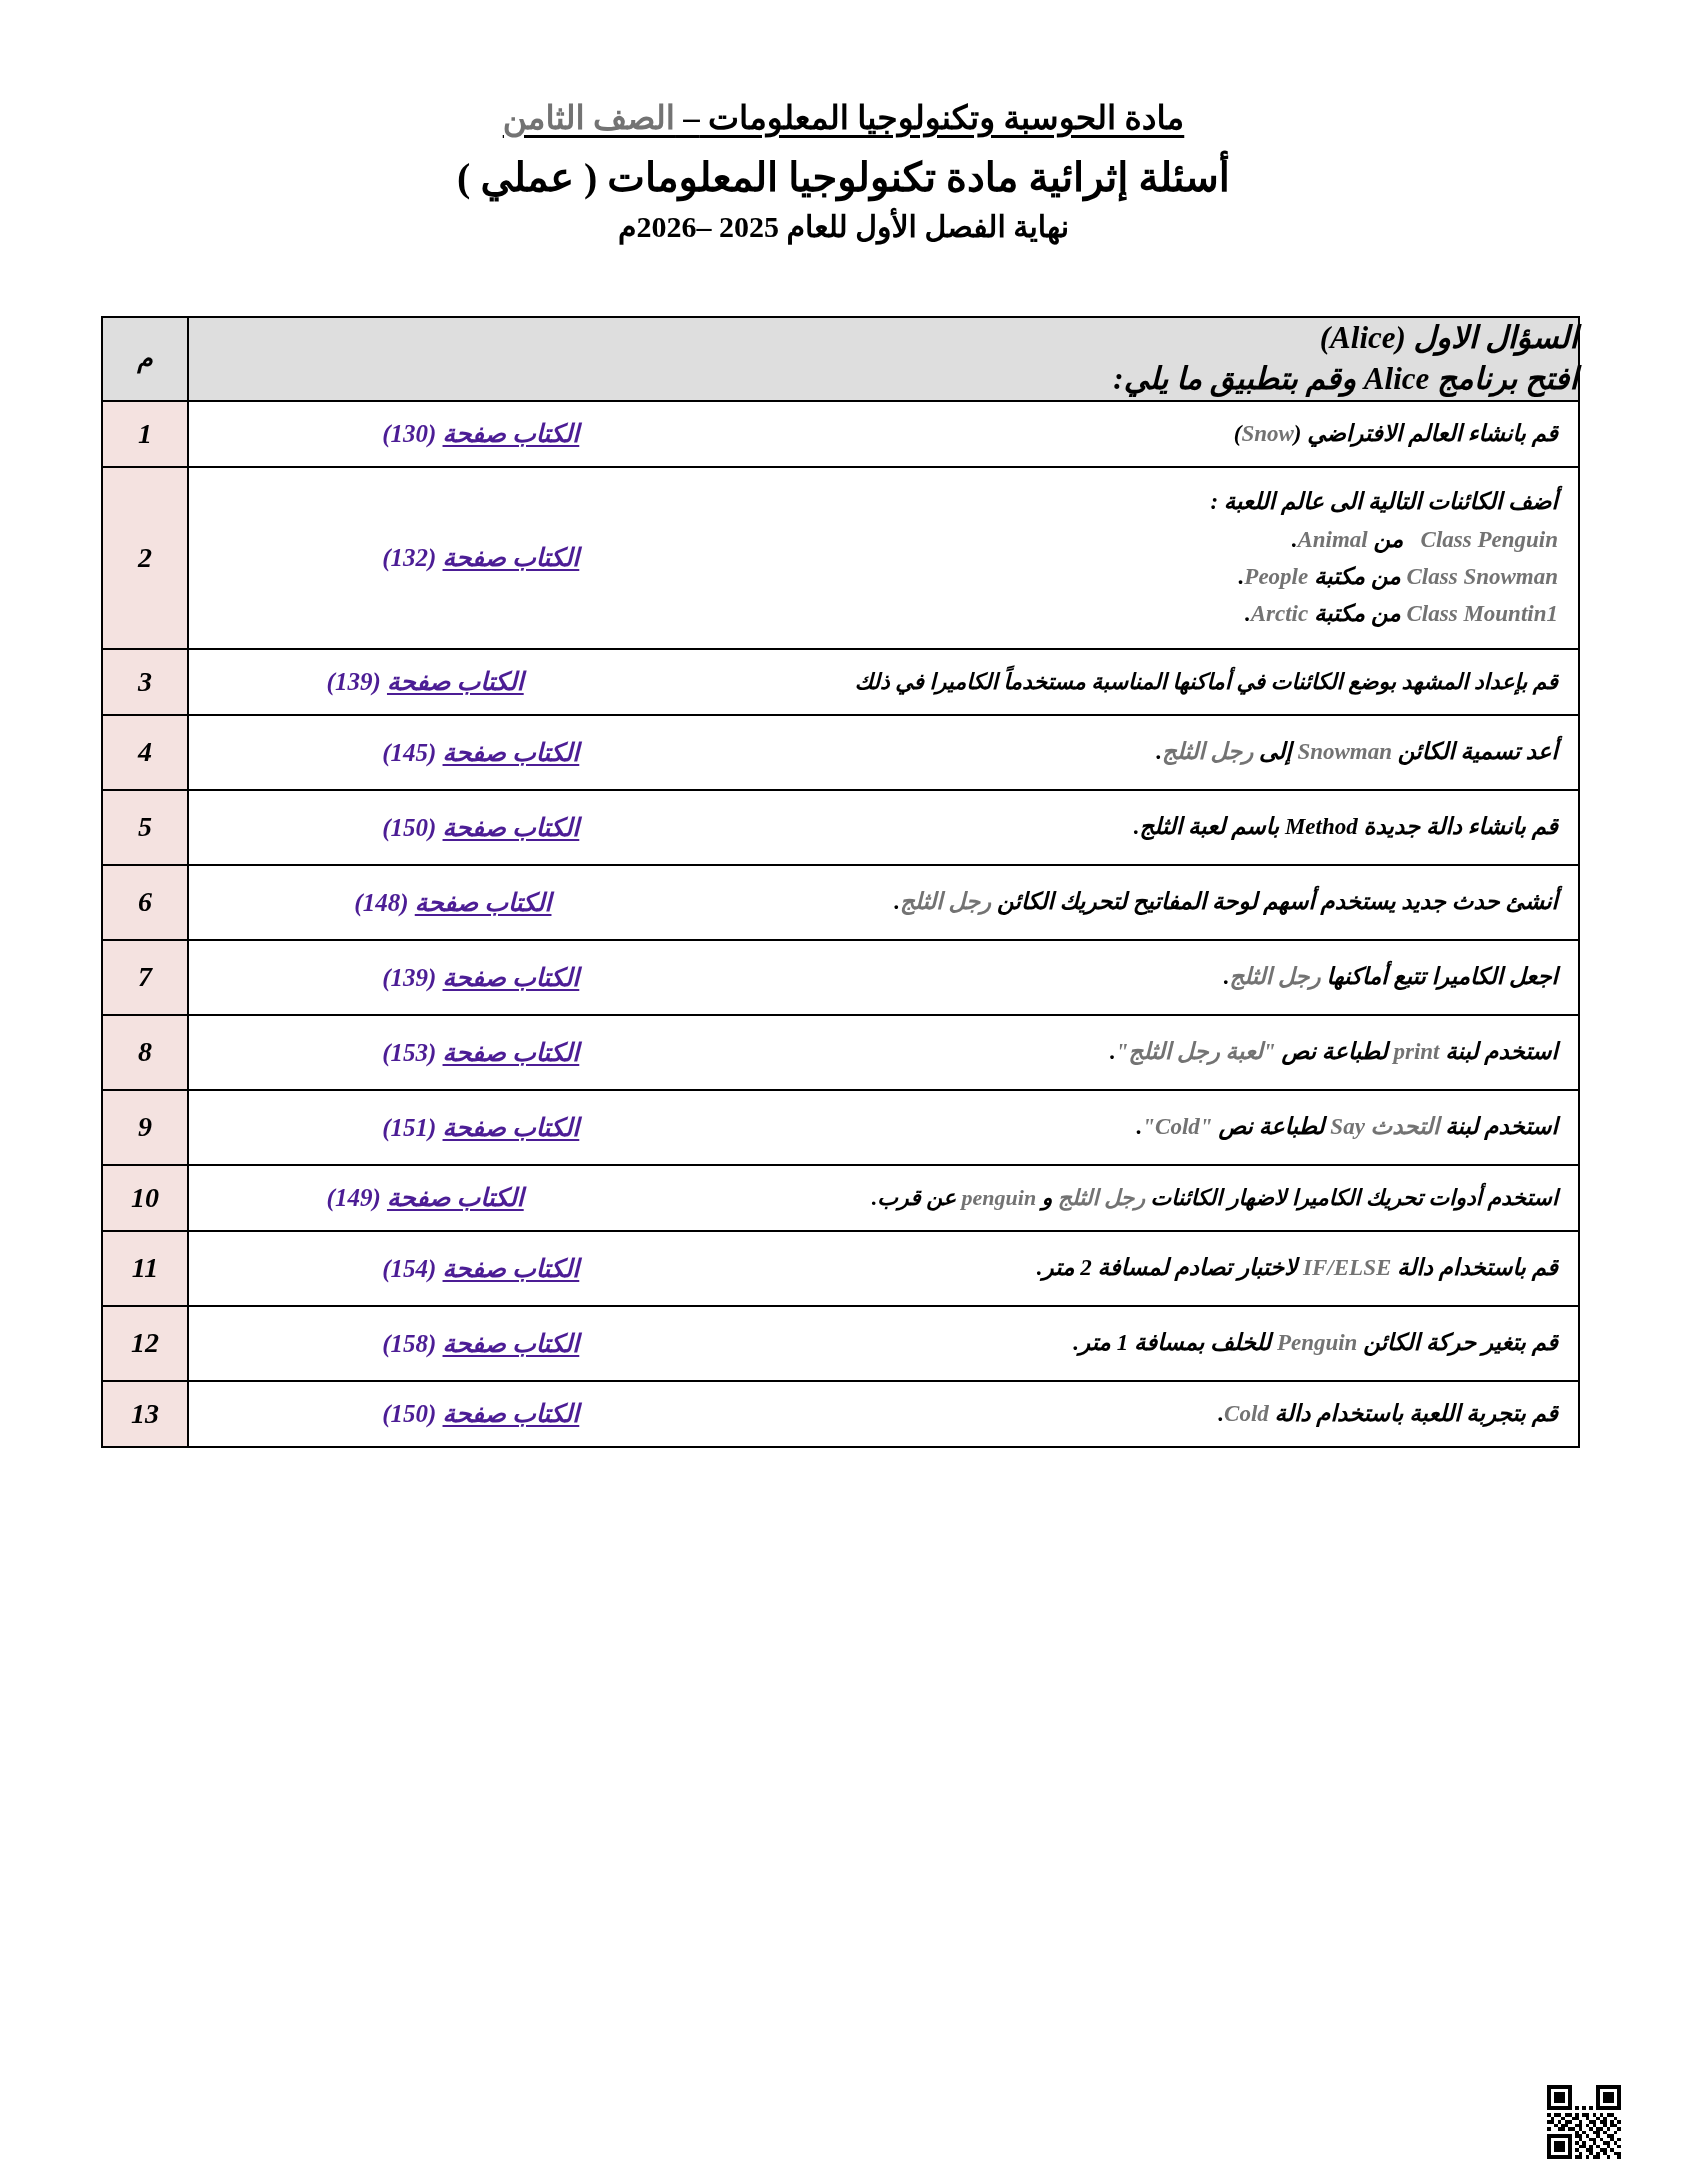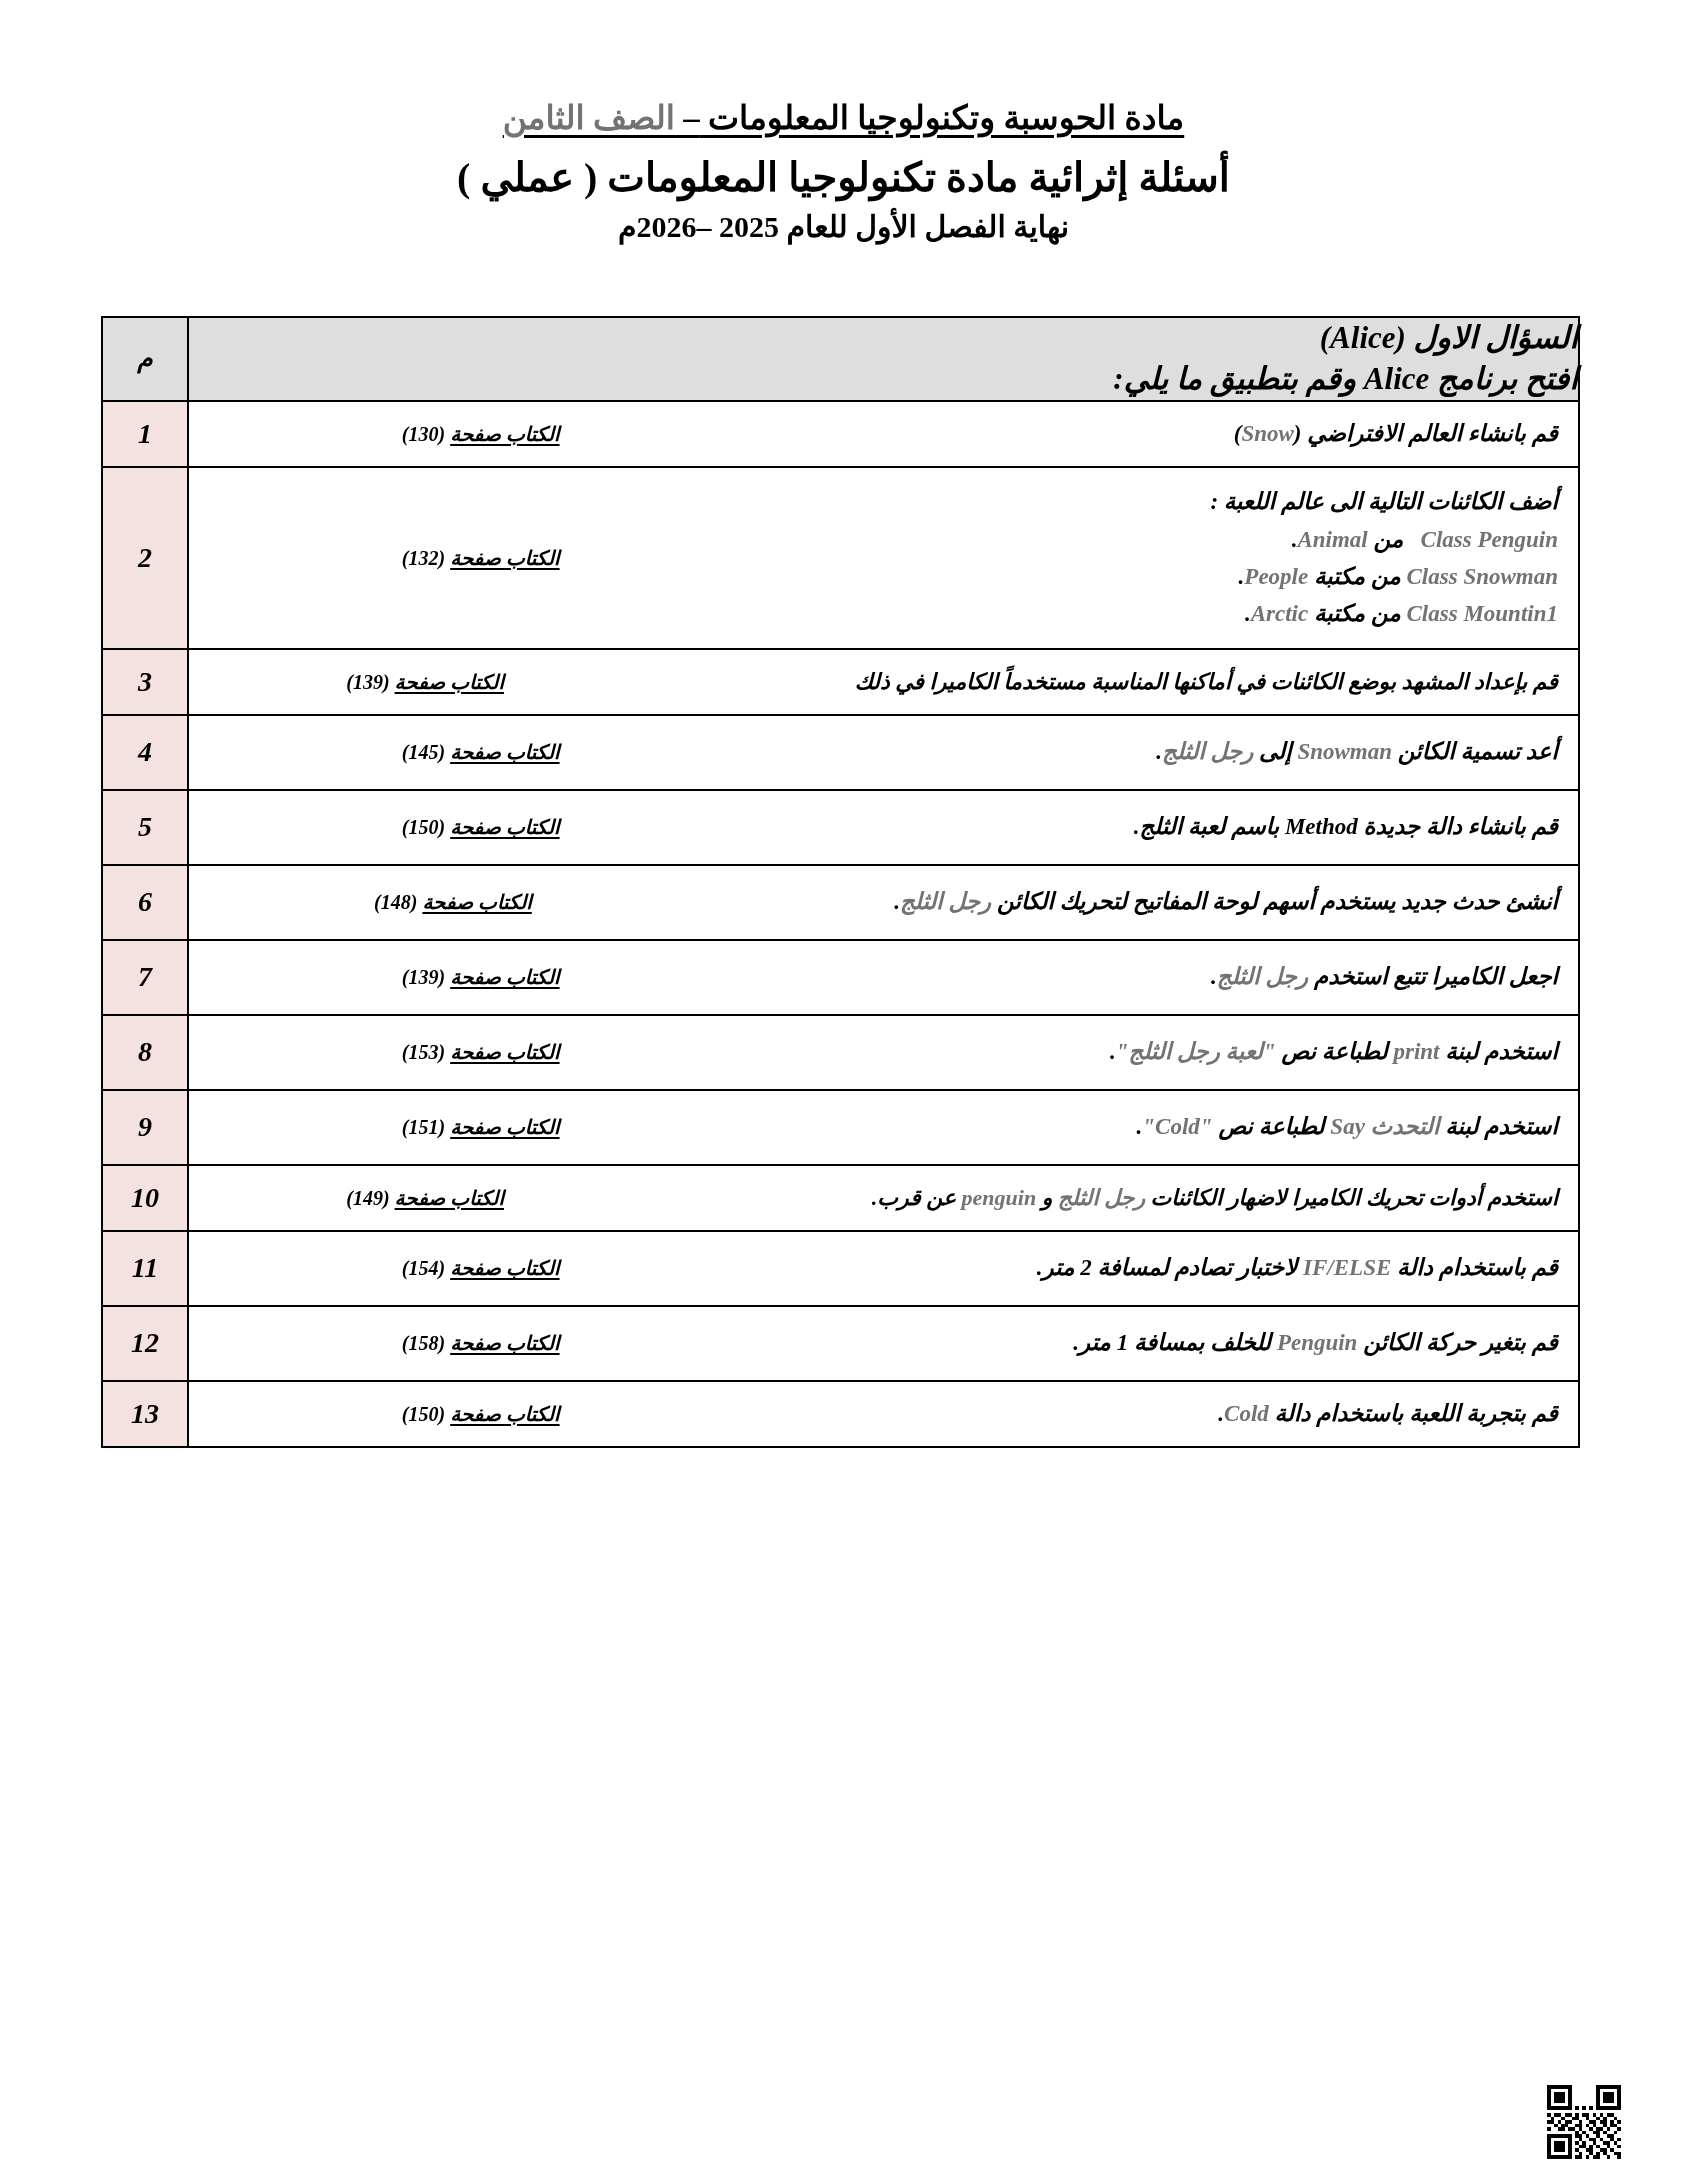--- a/index.html
+++ b/index.html
@@ -128,23 +128,23 @@
     font-size: 23px;
     font-weight: bold;
     line-height: 1.5;
     direction: rtl;
   }
   .task.tall { line-height: 1.62; }
   .pageref {
     flex: 1 1 auto;
     box-sizing: border-box;
     text-align: center;
-    font-size: 20px;
-    font-weight: bold;
-    color: #000000;
+    font-size: 25px;
+    font-weight: bold;
+    color: #4c1d95;
     direction: rtl;
     padding: 0 23px;
   }
   .pageref .book { text-decoration: underline; text-decoration-thickness: 2px; text-underline-offset: 3.3px; }
 
   .en {
     font-family: "Liberation Serif", "DejaVu Serif", serif;
     font-weight: bold;
   }
 
@@ -272,21 +272,21 @@
               <div class="task"><span>أنشئ حدث جديد يستخدم أسهم لوحة المفاتيح لتحريك الكائن </span><span class="accent-red">رجل الثلج</span><span>.</span></div>
               <div class="pageref"><span class="book">الكتاب صفحة</span> <span>(148)</span></div>
             </div>
           </td>
           <td class="cell-num">6</td>
         </tr>
 
         <tr class="r7">
           <td class="cell-body">
             <div class="rowgrid">
-              <div class="task"><span>اجعل الكاميرا تتبع استخدم  </span><span class="accent-red">رجل الثلج</span><span>.</span></div>
+              <div class="task"><span>اجعل الكاميرا تتبع أماكنها  </span><span class="accent-red">رجل الثلج</span><span>.</span></div>
               <div class="pageref"><span class="book">الكتاب صفحة</span> <span>(139)</span></div>
             </div>
           </td>
           <td class="cell-num">7</td>
         </tr>
 
         <tr class="r8">
           <td class="cell-body">
             <div class="rowgrid">
               <div class="task"><span>استخدم لبنة </span><span class="accent-red en">print</span><span> لطباعة نص </span><span class="accent-red">"لعبة رجل الثلج"</span><span>.</span></div>

